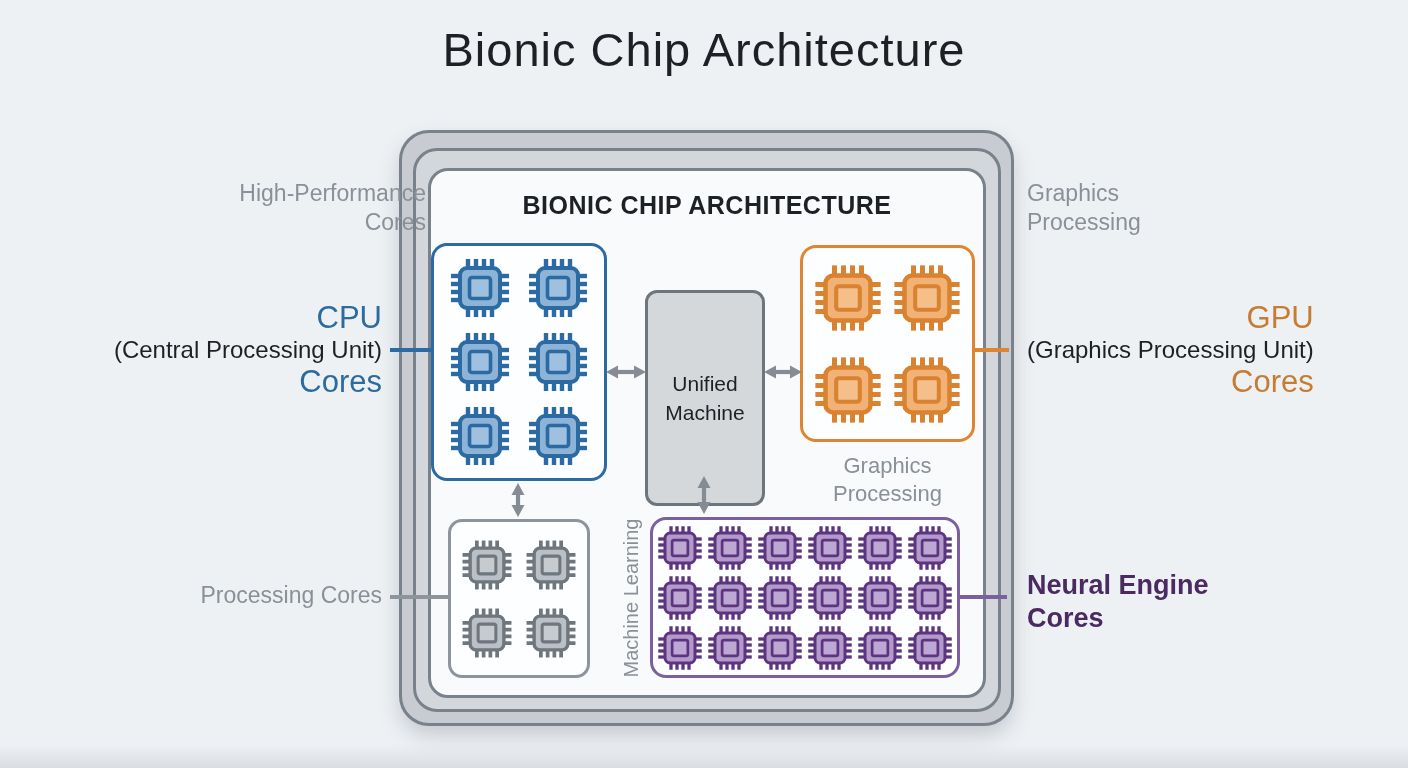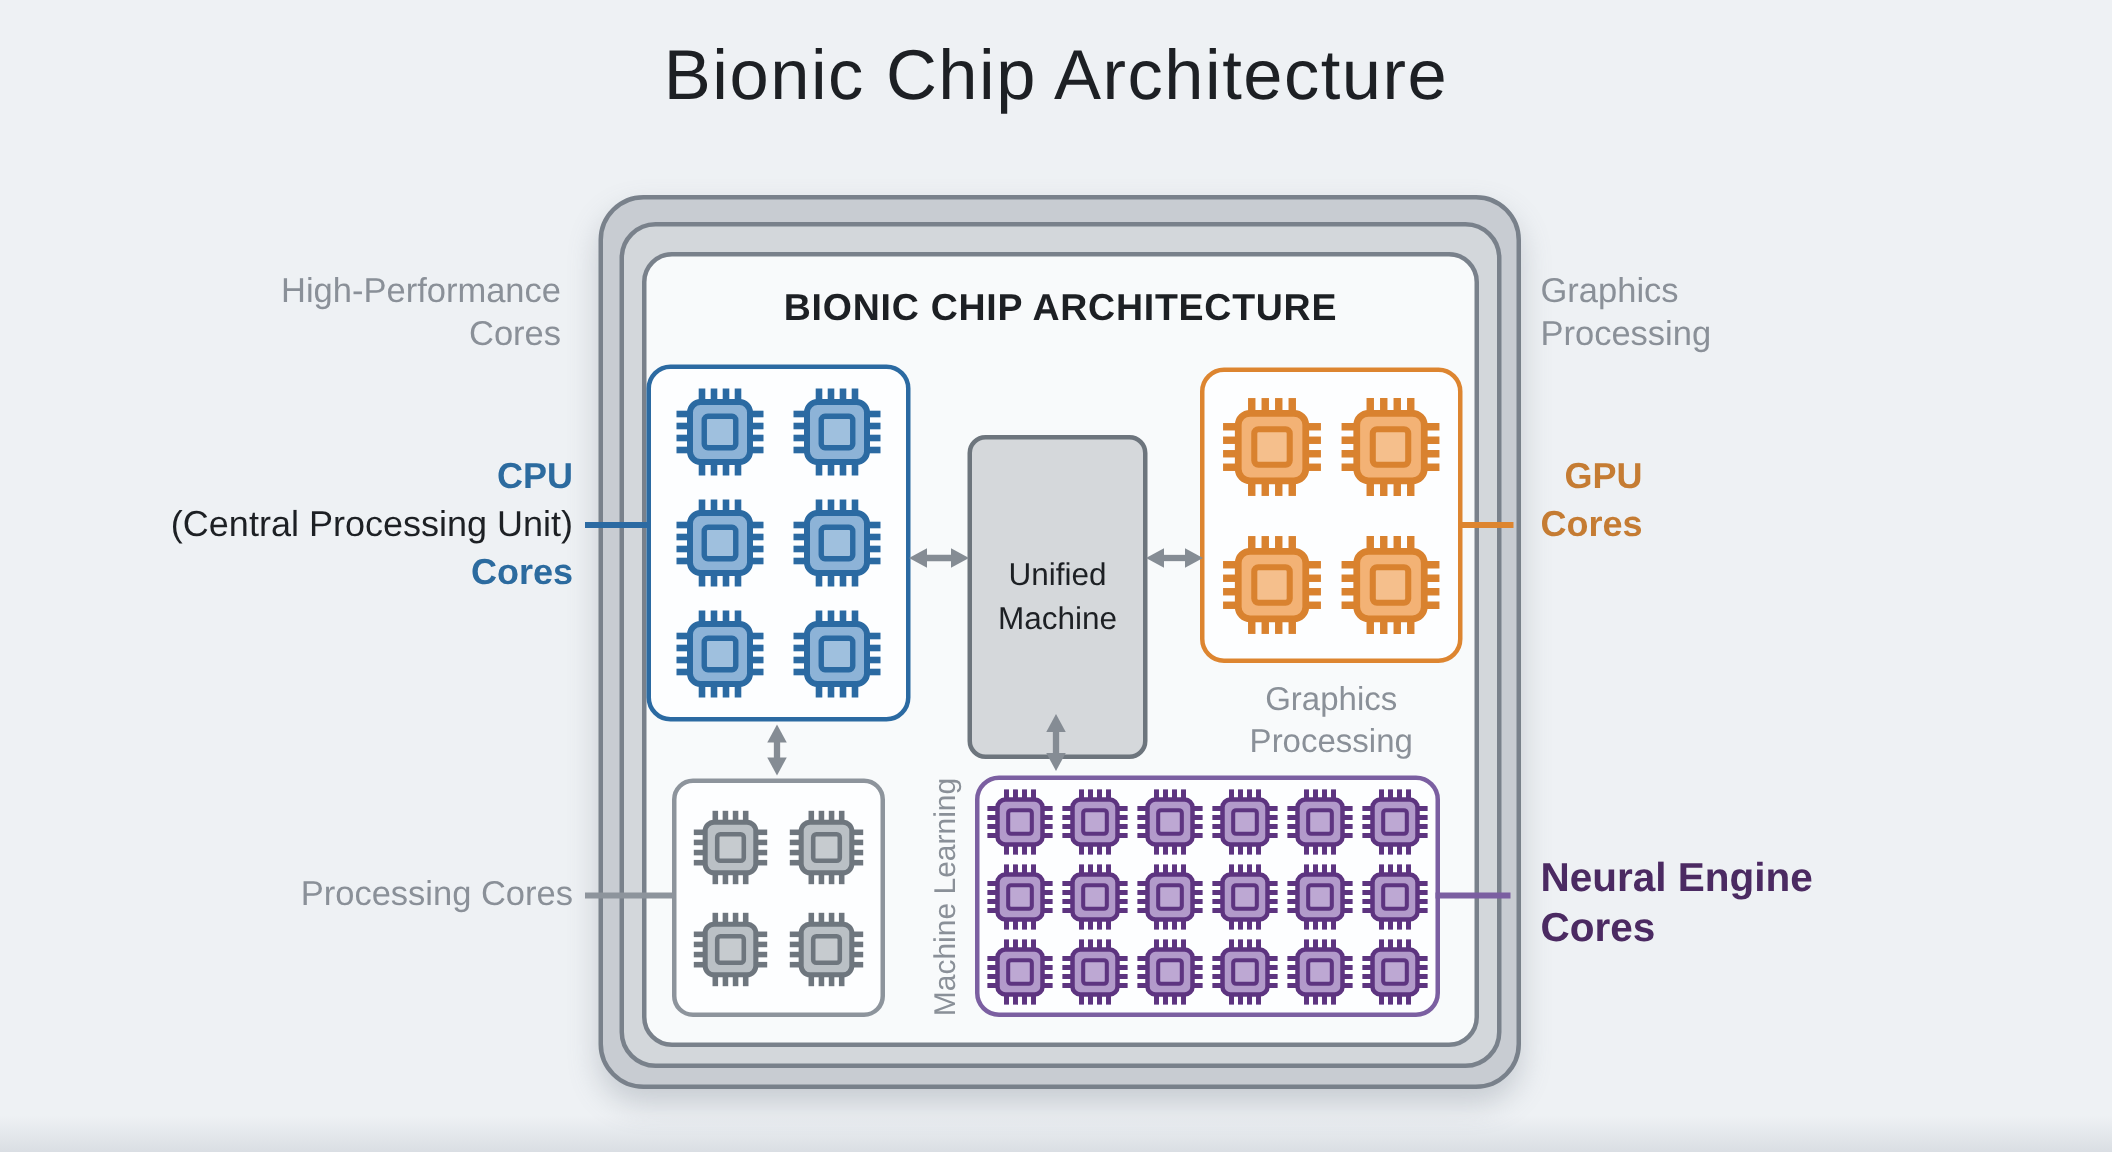--- a/index.html
+++ b/index.html
@@ -44,27 +44,27 @@
   .ml-label { position:absolute; left:631px; top:598px; transform:translate(-50%,-50%) rotate(-90deg);
     white-space:nowrap; font-size:20px; color:var(--label-gray,#8a9098); z-index:4; }
 
   .gpu-caption { position:absolute; left:800px; top:452px; width:175px; text-align:center;
     font-size:22px; color:var(--label-gray,#8a9098); line-height:28px; z-index:4; }
 
   
   .side { position:absolute; z-index:4; }
   .align-r { text-align:right; }
   .gray-label { font-size:23px; color:var(--label-gray,#8a9098); line-height:29px; }
-  .hp-label  { top:179px;  right:1034px; }
+  .hp-label  { top:179px;  right:982px; }
   .gfx-label { top:179px;  left:1027px; }
   .eff-label { top:581px;  right:1026px; }
   .cpu-label { top:302px;  right:1026px; }
   .gpu-label { top:302px;  left:1027px;text-align:right; }
   .neural-label { top:569px; left:1027px; font-size:27px; font-weight:700; line-height:33px; color:var(--neural-accent,#4b2a62); }
-  .acc-line  { font-size:24px; font-weight:700; line-height:32px; }
+  .acc-line  { font-size:31px; font-weight:400; line-height:32px; }
   .cpu-label .acc-line { color:var(--cpu-accent,#2c6b9f); }
   .gpu-label .acc-line { color:var(--gpu-accent,#c57c33); }
   .full-line { font-size:24px; line-height:32px; color:var(--text-dark,#1d2024); }
 
   
   .overlay { position:absolute; left:0; top:0; z-index:6; pointer-events:none; }
   .da line    { stroke:var(--arrow-gray,#858c94); stroke-width:4.2px; }
   .da polygon { fill:var(--arrow-gray,#858c94); }
   .conn { stroke-width:4px; fill:none; }
   .c-cpu    { stroke:var(--cpu-box-border,#2b6aa2); }
@@ -829,20 +829,21 @@
     <div class="acc-line">Cores</div>
   </div>
   <div class="side align-r gray-label eff-label">Processing Cores</div>
 
   <div class="side gray-label gfx-label">
     <div>Graphics</div>
     <div>Processing</div>
   </div>
   <div class="side gpu-label">
     <div class="acc-line">GPU</div>
+    <div class="full-line">(Graphics Processing Unit)</div>
     <div class="acc-line">Cores</div>
   </div>
   <div class="side neural-label">
     <div>Neural Engine</div>
     <div>Cores</div>
   </div>
 
   <svg class="overlay" width="1408" height="768" viewBox="0 0 1408 768">
 
     <line class="conn c-cpu" x1="390" y1="350" x2="432" y2="350"></line>

